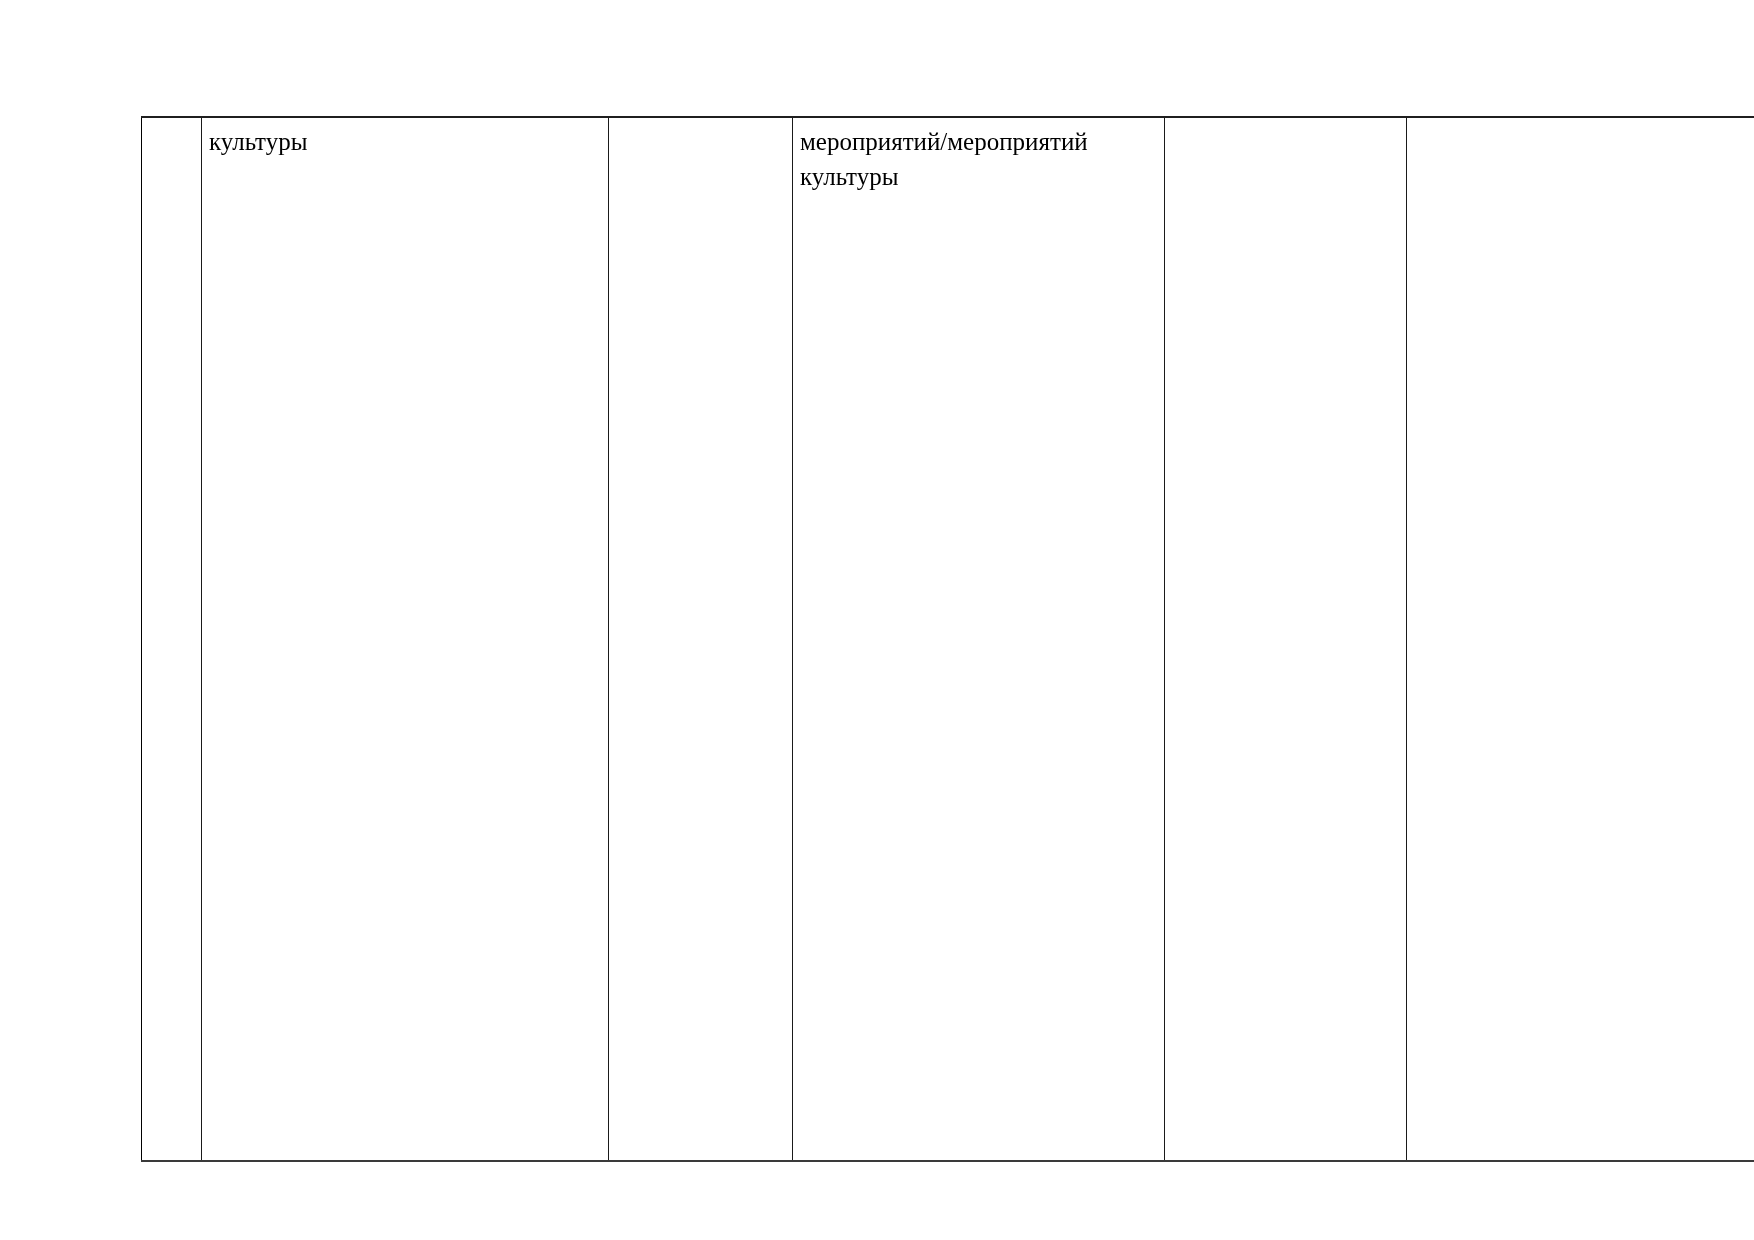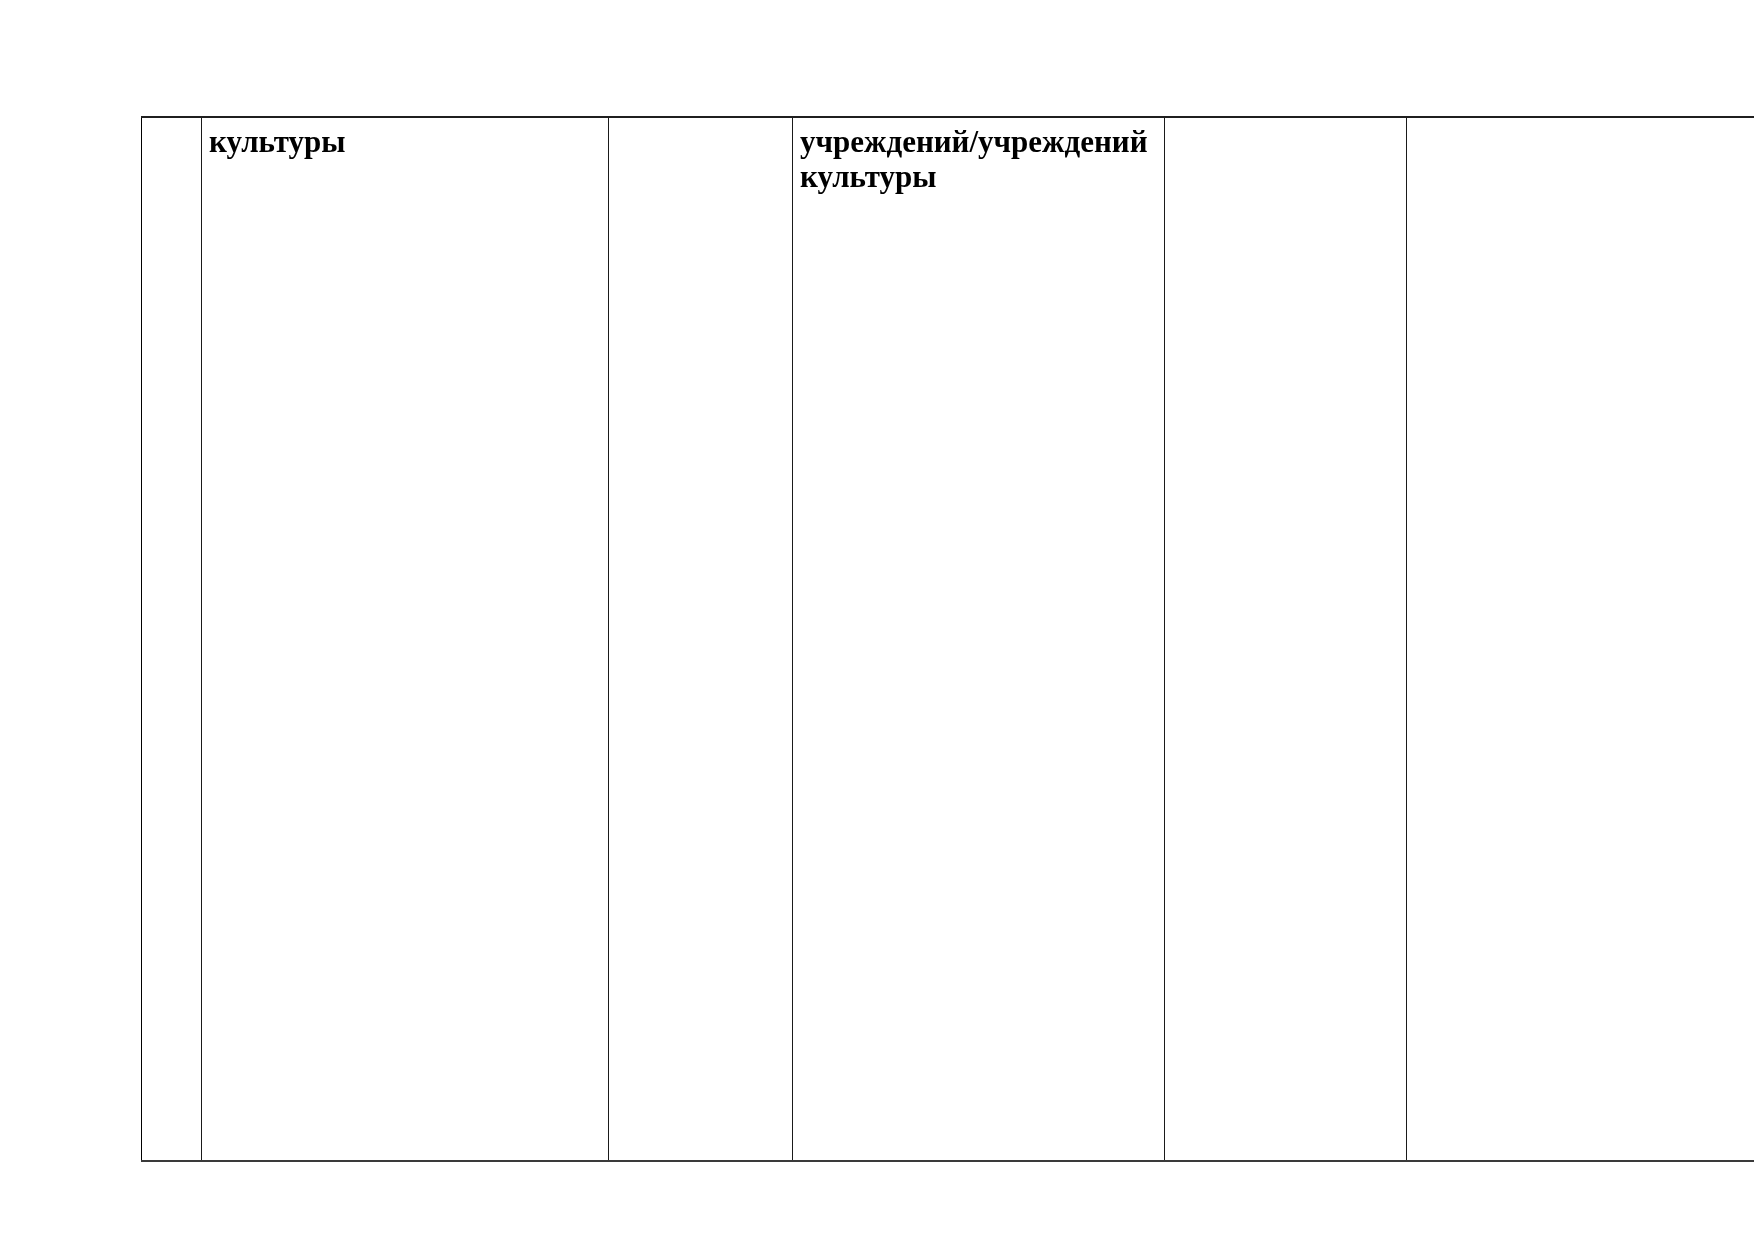--- a/index.html
+++ b/index.html
@@ -31,26 +31,25 @@
   table.doc-table {
     border-top: 2px solid #1f1f1f;
     border-bottom: 2px solid #3a3a3a;
     border-left: 1px solid #000000;
   }
   table.doc-table td {
     border: 1px solid #000000;
     border-right-color: #1a1a1a;
     vertical-align: top;
     padding: 6px 6px 0 7px;
-    font-size: 31px;
+    font-size: 25px;
     line-height: 35px;
     color: #000000;
     overflow: hidden;
     word-wrap: break-word;
-    font-weight: bold;
   }
   
   table.doc-table td.last-cell {
     border-right: none;
   }
 </style>
 </head>
 <body>
 
 <div class="page">
@@ -61,19 +60,19 @@
       <col style="width:184px">
       <col style="width:372px">
       <col style="width:242px">
       <col style="width:451px">
     </colgroup>
     <tbody>
       <tr>
         <td></td>
         <td>культуры</td>
         <td></td>
-        <td>учреждений/учреждений культуры</td>
+        <td>мероприятий/мероприятий культуры</td>
         <td></td>
         <td class="last-cell"></td>
       </tr>
     </tbody>
   </table>
 </div>
 
 </body></html>

